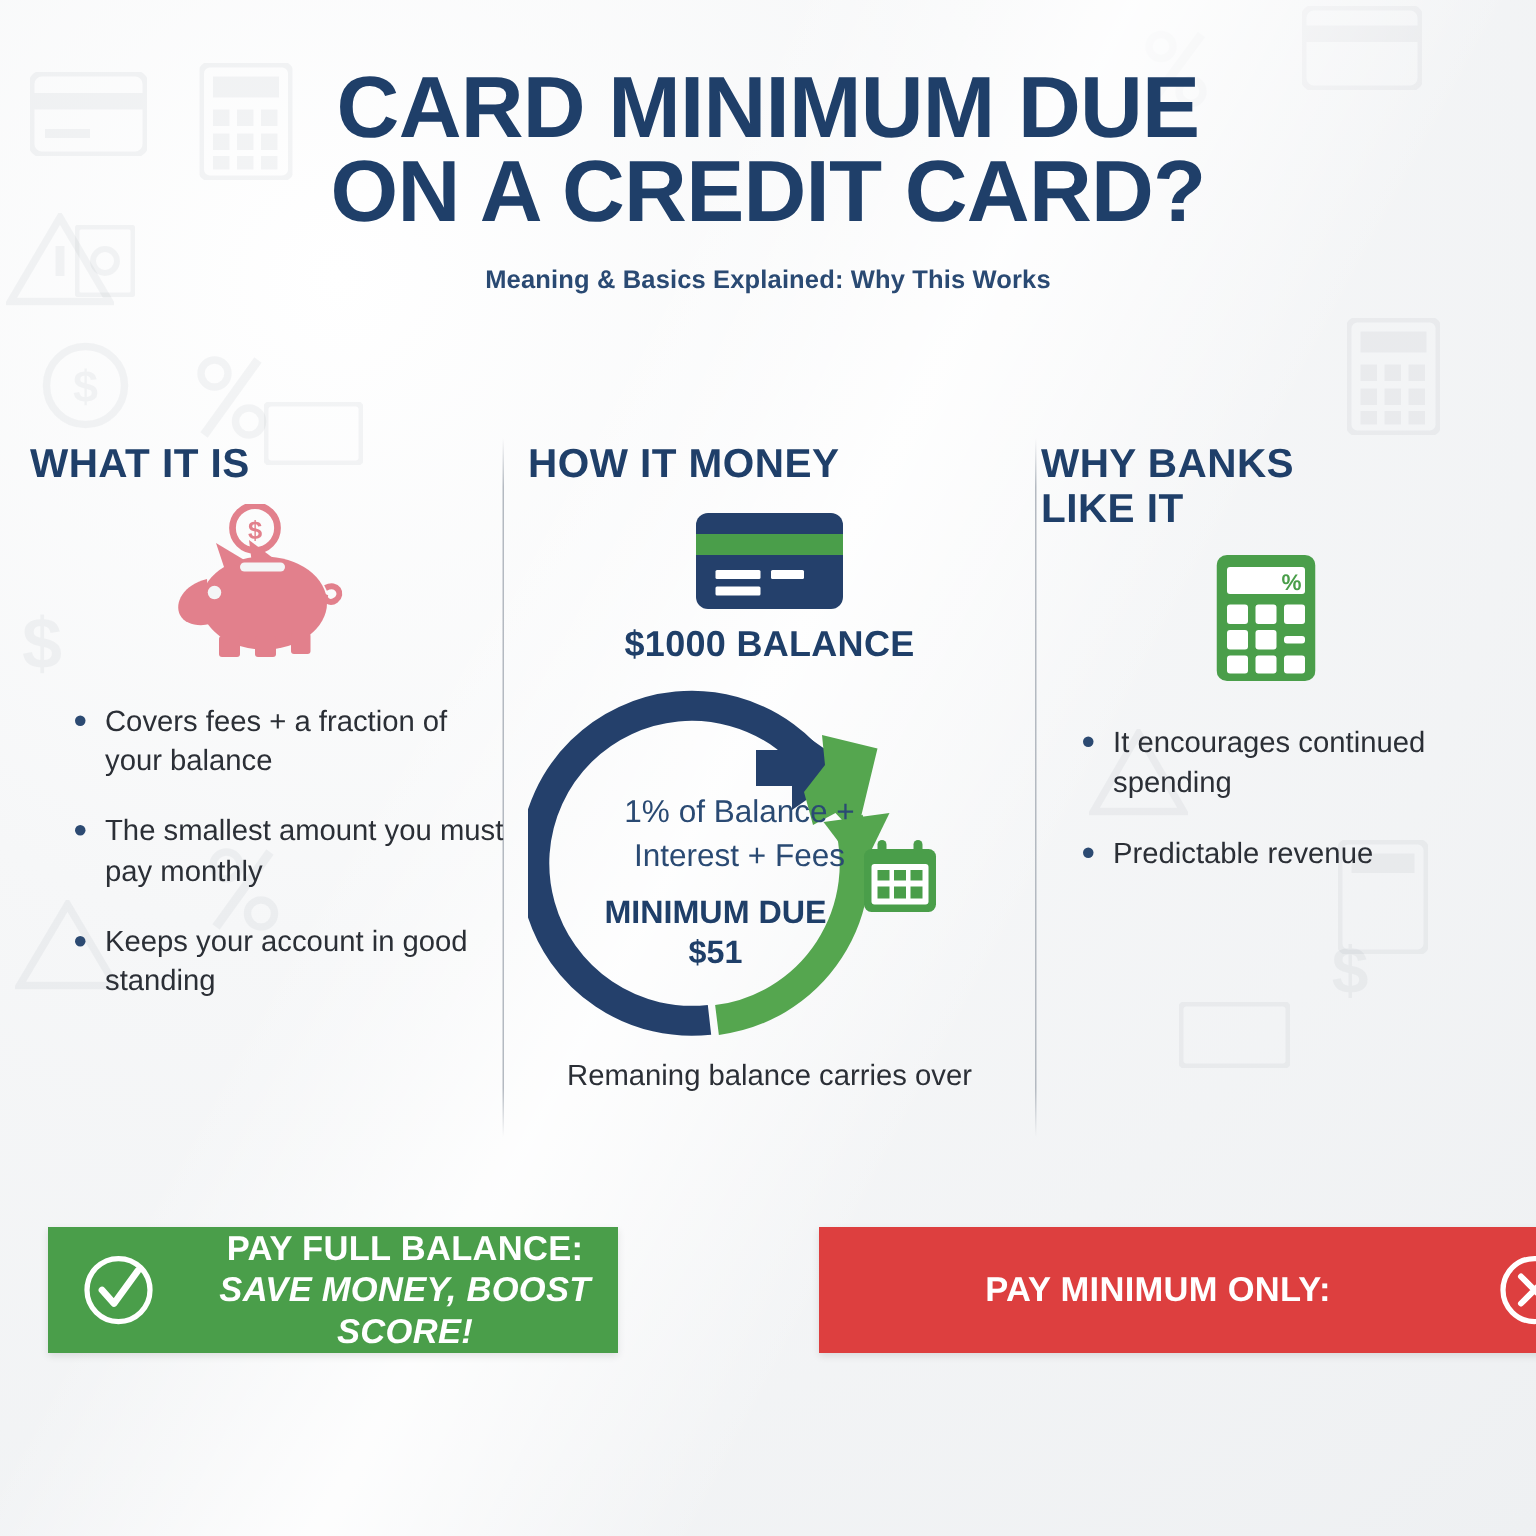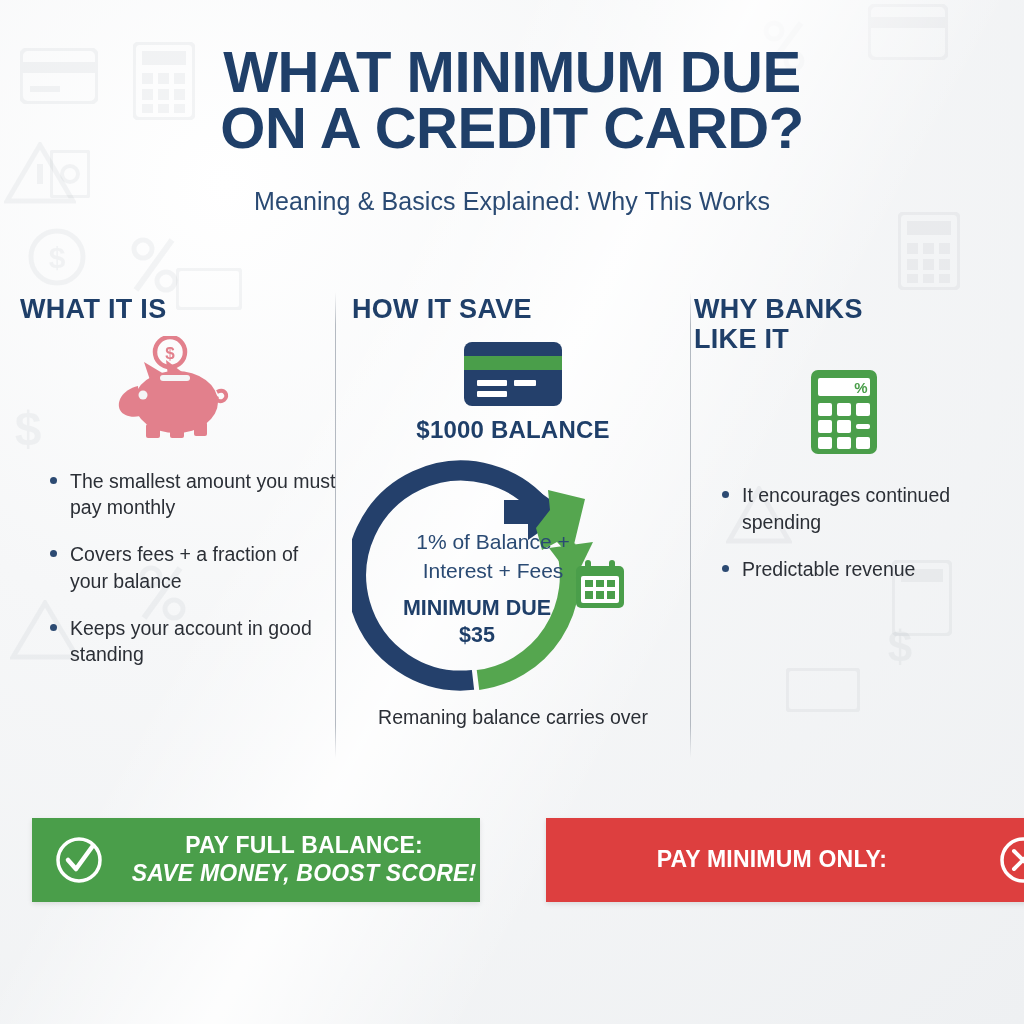--- a/index.html
+++ b/index.html
@@ -27,21 +27,21 @@
 
   
   .header{position:absolute;left:0;top:44px;width:1024px;text-align:center;}
   .title{
     color:#1f3f69;font-weight:bold;font-size:58px;line-height:0.96;
     letter-spacing:-0.5px;margin:0;
     font-family:"Liberation Sans","DejaVu Sans",sans-serif;
   }
   .title .l2{display:block;}
   .subtitle{
-    margin-top:32px;color:#2a4a73;font-size:25px;font-weight:400;
+    margin-top:22px;color:#2a4a73;font-size:17px;font-weight:700;
     letter-spacing:.1px;
   }
 
   
   .cols{position:absolute;left:0;top:288px;width:1024px;height:478px;}
   .col{position:absolute;top:0;height:478px;}
   .col-left{left:20px;width:300px;}
   .col-mid{left:352px;width:322px;}
   .col-right{left:694px;width:300px;}
   .divider{
@@ -91,21 +91,21 @@
 
   
   .right-icon{margin-top:16px;}
   .right-bullets{margin-top:28px;padding-left:22px;width:296px;}
 
   
   .banner{
     position:absolute;height:84px;display:flex;align-items:center;
     box-shadow:0 2px 5px rgba(0,0,0,.10);
   }
-  .banner-green{left:32px;top:818px;width:448px;background:#4a9e4a;gap:24px;}
+  .banner-green{left:32px;top:818px;width:380px;background:#4a9e4a;gap:24px;}
   .banner-red{left:546px;top:818px;width:524px;background:#dd3f3f;}
   .banner-text{
     color:#ffffff;font-weight:bold;font-size:23px;line-height:1.2;
     text-align:center;flex:1;letter-spacing:.2px;
   }
   .banner-text .b2{display:block;font-style:italic;}
   .banner-ico{flex:0 0 auto;display:flex;align-items:center;justify-content:center;}
   .banner-green .banner-ico{margin-left:22px;}
   .banner-red .banner-ico{margin-right:22px;}
 
@@ -243,21 +243,21 @@
   </div>
   <div class="wm" style="left:876px;top:620px;">
     <svg width="48" height="52" viewBox="0 0 48 52">
         <text x="24" y="42" font-size="44" font-family="Liberation Sans, sans-serif" font-weight="bold" text-anchor="middle" fill="currentColor">$</text>
       </svg>
   </div>
   <div class="sheen"></div>
 
   <div class="header">
     <h1 class="title">
-      <span>WHAT MINIMUM DUE</span>
+      <span>CARD MINIMUM DUE</span>
       <span class="l2">ON A CREDIT CARD?</span>
     </h1>
     <div class="subtitle">Meaning &amp; Basics Explained: Why This Works</div>
   </div>
 
   <div class="cols">
 
     <div class="divider div-1"></div>
     <div class="divider div-2"></div>
 
@@ -285,28 +285,28 @@
             <path d="M109 56 c8 -4 12 4 7 8 c-4 3 -9 0 -7 -4" fill="none" stroke="#e2808c" stroke-width="4"></path>
 
             <rect x="52" y="39" width="30" height="6" rx="3" fill="#f4f5f6"></rect>
 
             <circle cx="35" cy="59" r="4.5" fill="#f4f5f6"></circle>
           </g>
         </svg>
       </div>
 
       <ul class="bullets left-bullets">
+        <li>Covers fees + a fraction of your balance</li>
         <li>The smallest amount you must pay monthly</li>
-        <li>Covers fees + a fraction of your balance</li>
         <li>Keeps your account in good standing</li>
       </ul>
     </div>
 
     <div class="col col-mid">
-      <div class="col-head">HOW IT SAVE</div>
+      <div class="col-head">HOW IT MONEY</div>
 
       <div class="icon-wrap card-icon">
         <svg width="98" height="64" viewBox="0 0 98 64">
           <rect x="0" y="0" width="98" height="64" rx="8" fill="#24406b"></rect>
           <rect x="0" y="14" width="98" height="14" fill="#4a9e4a"></rect>
           <rect x="13" y="38" width="30" height="6" rx="1" fill="#ffffff"></rect>
           <rect x="50" y="38" width="22" height="6" rx="1" fill="#ffffff"></rect>
           <rect x="13" y="49" width="30" height="6" rx="1" fill="#ffffff"></rect>
         </svg>
       </div>
@@ -325,21 +325,21 @@
                    A 105 105 0 0 1 126.0 230.0" fill="none" stroke="#55a64f" stroke-width="20" stroke-linecap="butt"></path>
 
           <polygon points="196,40 233,49 219,107 205,92 190,100 184,78 198,60" fill="#55a64f"></polygon>
           <polygon points="197,98 241,92 222,131" fill="#55a64f"></polygon>
         </svg>
 
         <div class="cycle-text">
           <div class="cycle-line1">1% of Balance + Interest + Fees</div>
           <div class="cycle-min">
             <div>MINIMUM DUE</div>
-            <div>$35</div>
+            <div>$51</div>
           </div>
         </div>
 
         <div class="cal-icon">
           <svg width="52" height="52" viewBox="0 0 52 52">
             <rect x="11" y="2" width="6" height="14" rx="3" fill="#4a9e4a"></rect>
             <rect x="35" y="2" width="6" height="14" rx="3" fill="#4a9e4a"></rect>
             <rect x="2" y="8" width="48" height="42" rx="5" fill="#4a9e4a"></rect>
             <rect x="7" y="18" width="38" height="27" rx="2" fill="#ffffff"></rect>
             <g fill="#4a9e4a">

